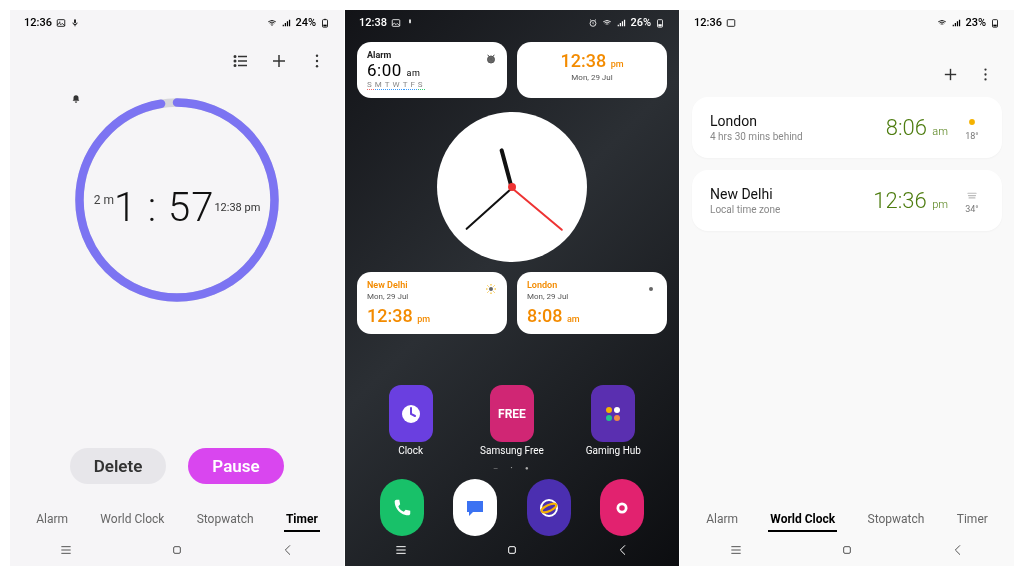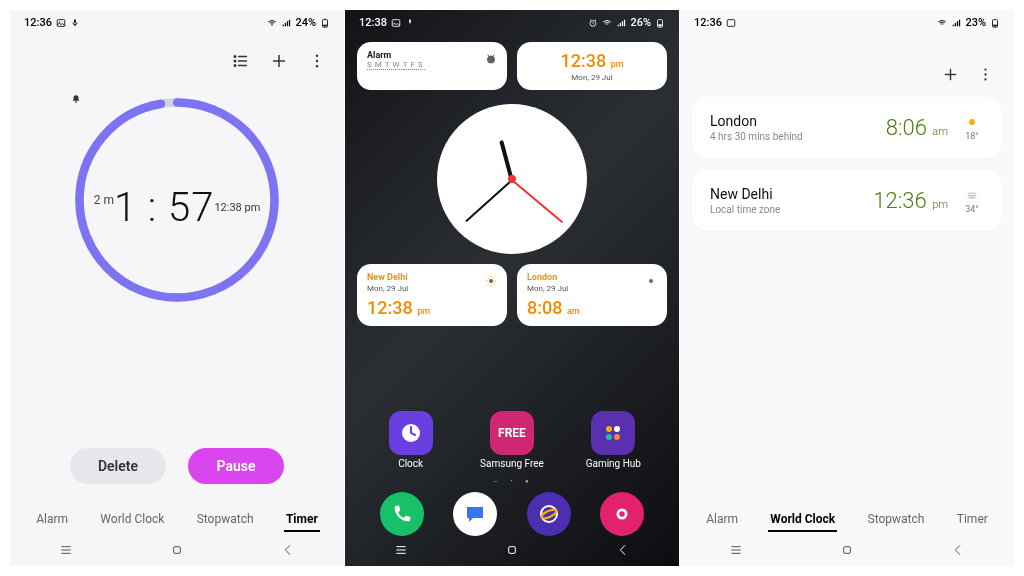--- a/index.html
+++ b/index.html
@@ -17,21 +17,21 @@
 .p1-top-icons{display:flex;justify-content:flex-end;gap:20px;padding:20px 18px 0 0;color:#333}
 .p1-top-icons svg{width:18px;height:18px}
 .ring-wrap{position:relative;width:212px;height:212px;margin:20px auto 0}
 .ring-wrap svg{position:absolute;inset:0}
 .ring-center{position:absolute;inset:0;display:flex;flex-direction:row;align-items:center;justify-content:center}
 .ring-dur{font-size:12px;color:#444}
 .ring-time{font-size:40px;font-weight:300;letter-spacing:1px;color:#111;margin-top:14px}
 .ring-end{font-size:11px;color:#333;margin-top:14px;display:flex;align-items:center;gap:4px}
 .ring-end svg{width:10px;height:10px}
 .p1-btns{display:flex;justify-content:center;gap:22px;margin-top:auto;margin-bottom:14px}
-.btn{width:96px;height:36px;border-radius:18px;border:none;font-size:14px;font-weight:600;display:flex;align-items:center;justify-content:center}
+.btn{width:96px;height:36px;border-radius:18px;border:none;font-size:17px;font-weight:600;display:flex;align-items:center;justify-content:center}
 .btn-del{background:#e7e6ea;color:#333}
 .btn-pause{background:#d946ef;color:#fff}
 .tabs{display:flex;justify-content:space-around;padding:10px 10px 6px;font-size:12px;color:#666}
 .tabs>div{padding:4px 2px}
 .tabs .active{color:#000;font-weight:700;border-bottom:2px solid #000}
 .navbar{display:flex;justify-content:space-around;align-items:center;height:28px}
 .navbar svg{width:16px;height:16px;stroke:#555;fill:none;stroke-width:1.5}
 .navbar.dark svg{stroke:#fff}
 
 
@@ -52,21 +52,21 @@
 .dc-date{font-size:8px;color:#555;margin-top:2px}
 .wc-city{font-size:9px;color:#f38b00;font-weight:600}
 .analog{background:#fff;border-radius:50%;width:150px;height:150px;margin:4px auto 10px;position:relative}
 .hand{position:absolute;left:50%;top:50%;transform-origin:0 50%;height:2px;border-radius:2px}
 .hand.h{width:42px;background:#111;height:4px}
 .hand.m{width:62px;background:#111}
 .hand.s{width:66px;background:#e33}
 .analog .pin{position:absolute;left:50%;top:50%;width:8px;height:8px;background:#e33;border-radius:50%;transform:translate(-50%,-50%)}
 .app-row{display:flex;justify-content:space-around;margin-top:auto;padding:0 3px}
 .app{display:flex;flex-direction:column;align-items:center;width:58px}
-.app-ico{width:44px;height:44px;border-radius:12px;display:flex;align-items:center;justify-content:center;font-size:18px;color:#fff}
+.app-ico{width:44px;height:57px;border-radius:12px;display:flex;align-items:center;justify-content:center;font-size:18px;color:#fff}
 .app-name{font-size:10px;color:#fff;margin-top:3px;text-align:center;white-space:nowrap}
 .page-ind{display:flex;justify-content:center;gap:6px;margin:8px 0 4px;color:#aaa;font-size:6px;letter-spacing:2px}
 .dock{display:flex;justify-content:space-around;padding:4px 8px 2px}
 .dock .app-ico{border-radius:22px}
 
 
 .p3{background:#f9f9f9}
 .wc-head{text-align:center;margin-top:44px}
 .wc-clock{font-size:26px;font-weight:300;color:#111}
 .wc-clock small{font-size:12px}
@@ -235,20 +235,21 @@
   </div>
 
   <div class="p2-scroll">
     <div class="widget-row">
       <div class="card">
         <span class="corner-ico"><svg viewBox="0 0 24 24" fill="none" stroke="#555" stroke-width="2">
               <circle cx="12" cy="13" r="7"></circle>
               <path d="M12 10v3l2 2M5 4l3 2M19 4l-3 2"></path>
             </svg></span>
         <div class="alarm-lbl">Alarm</div>
+        <div class="alarm-time"><span>6:00</span> <small>am</small></div>
         <div class="alarm-days">
           <span style="border-bottom:1.5px dotted #e66">S</span>
           <span style="border-bottom:1.5px dotted #39f">M</span>
           <span style="border-bottom:1.5px dotted #39f">T</span>
           <span style="border-bottom:1.5px dotted #39f">W</span>
           <span style="border-bottom:1.5px dotted #39f">T</span>
           <span style="border-bottom:1.5px dotted #39f">F</span>
           <span style="border-bottom:1.5px dotted #3c7">S</span>
         </div>
       </div>

